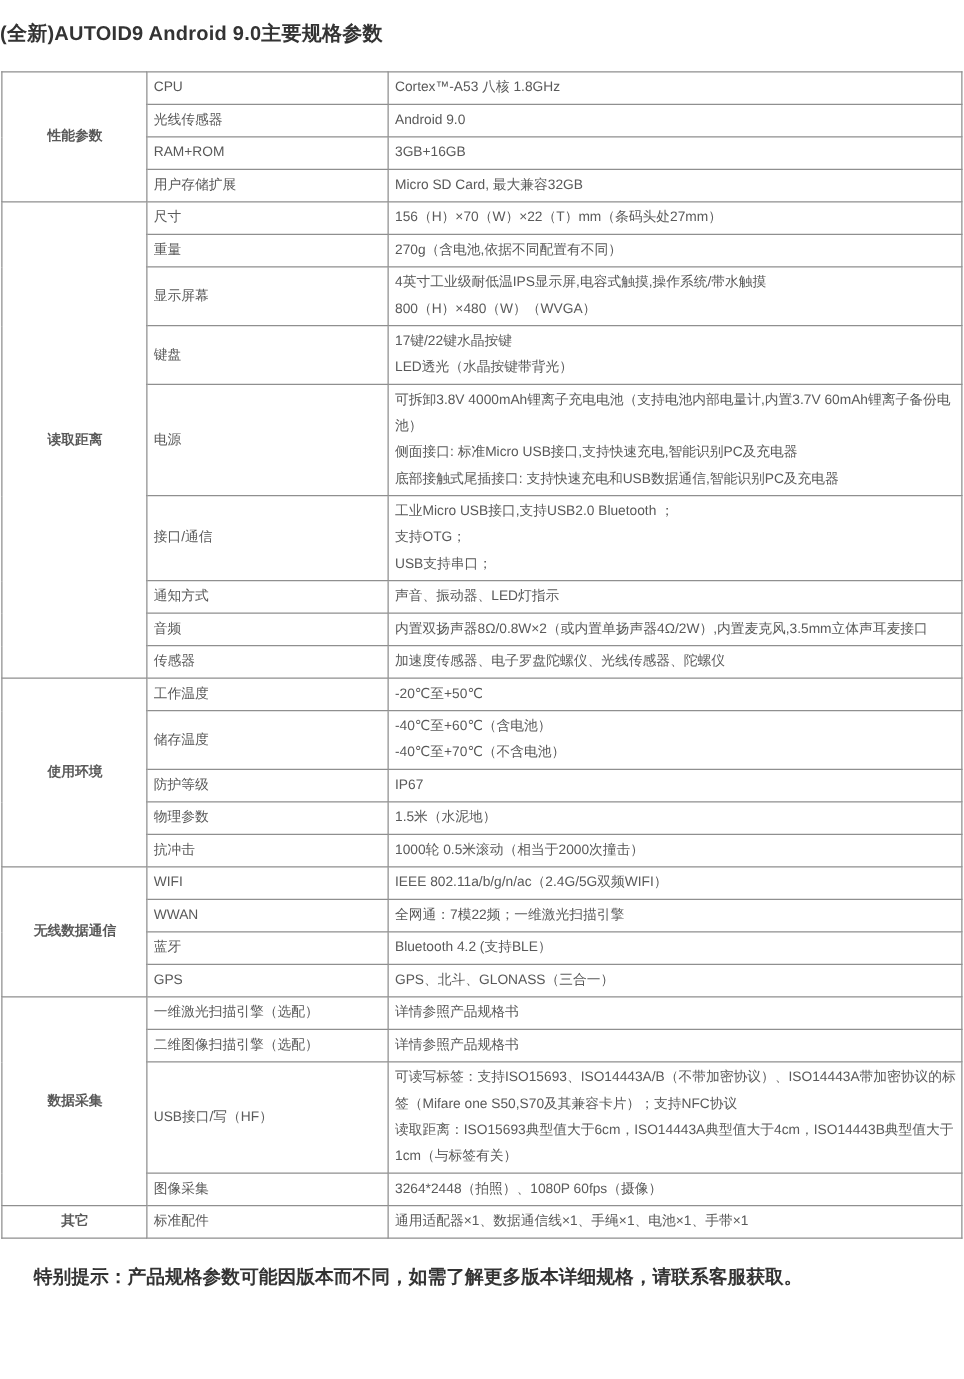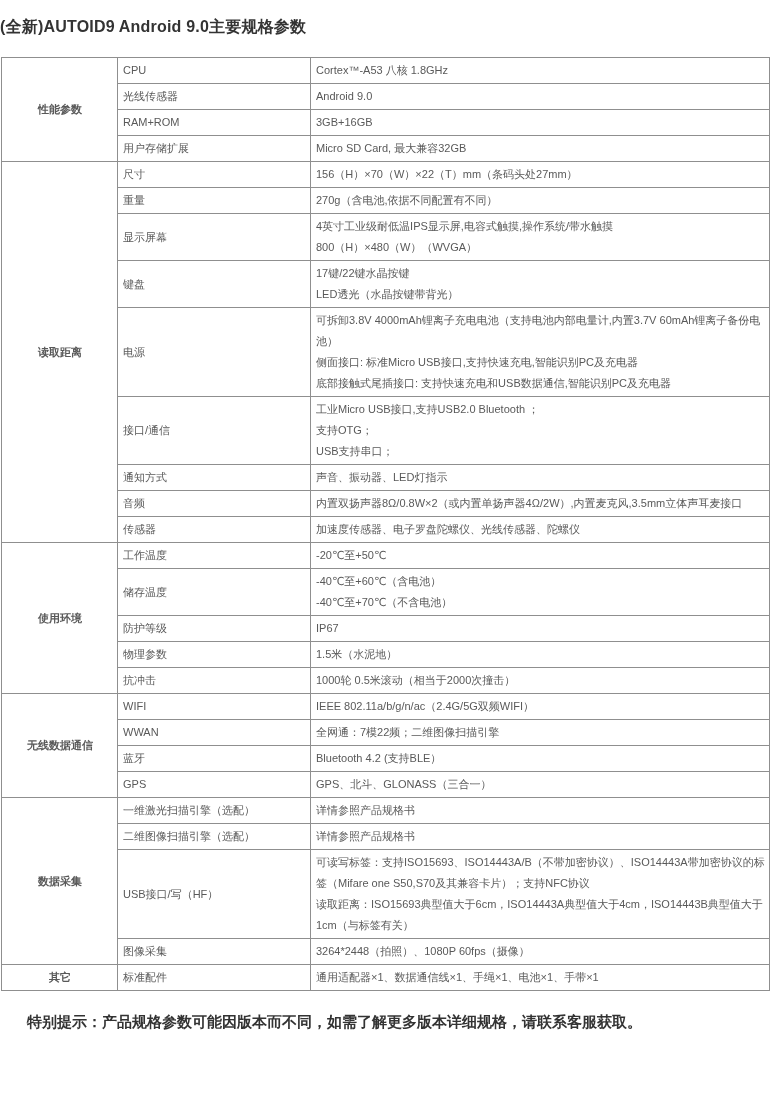--- a/index.html
+++ b/index.html
@@ -190,21 +190,21 @@
       <tr>
         <td class="cat-cell" rowspan="4">无线数据通信</td>
         <td class="param-cell">WIFI</td>
         <td class="value-cell">
           <div>IEEE 802.11a/b/g/n/ac（2.4G/5G双频WIFI）</div>
         </td>
       </tr>
       <tr>
         <td class="param-cell">WWAN</td>
         <td class="value-cell">
-          <div>全网通：7模22频；二维图像扫描引擎</div>
+          <div>全网通：7模22频；一维激光扫描引擎</div>
         </td>
       </tr>
       <tr>
         <td class="param-cell">蓝牙</td>
         <td class="value-cell">
           <div>Bluetooth 4.2 (支持BLE）</div>
         </td>
       </tr>
       <tr>
         <td class="param-cell">GPS</td>

